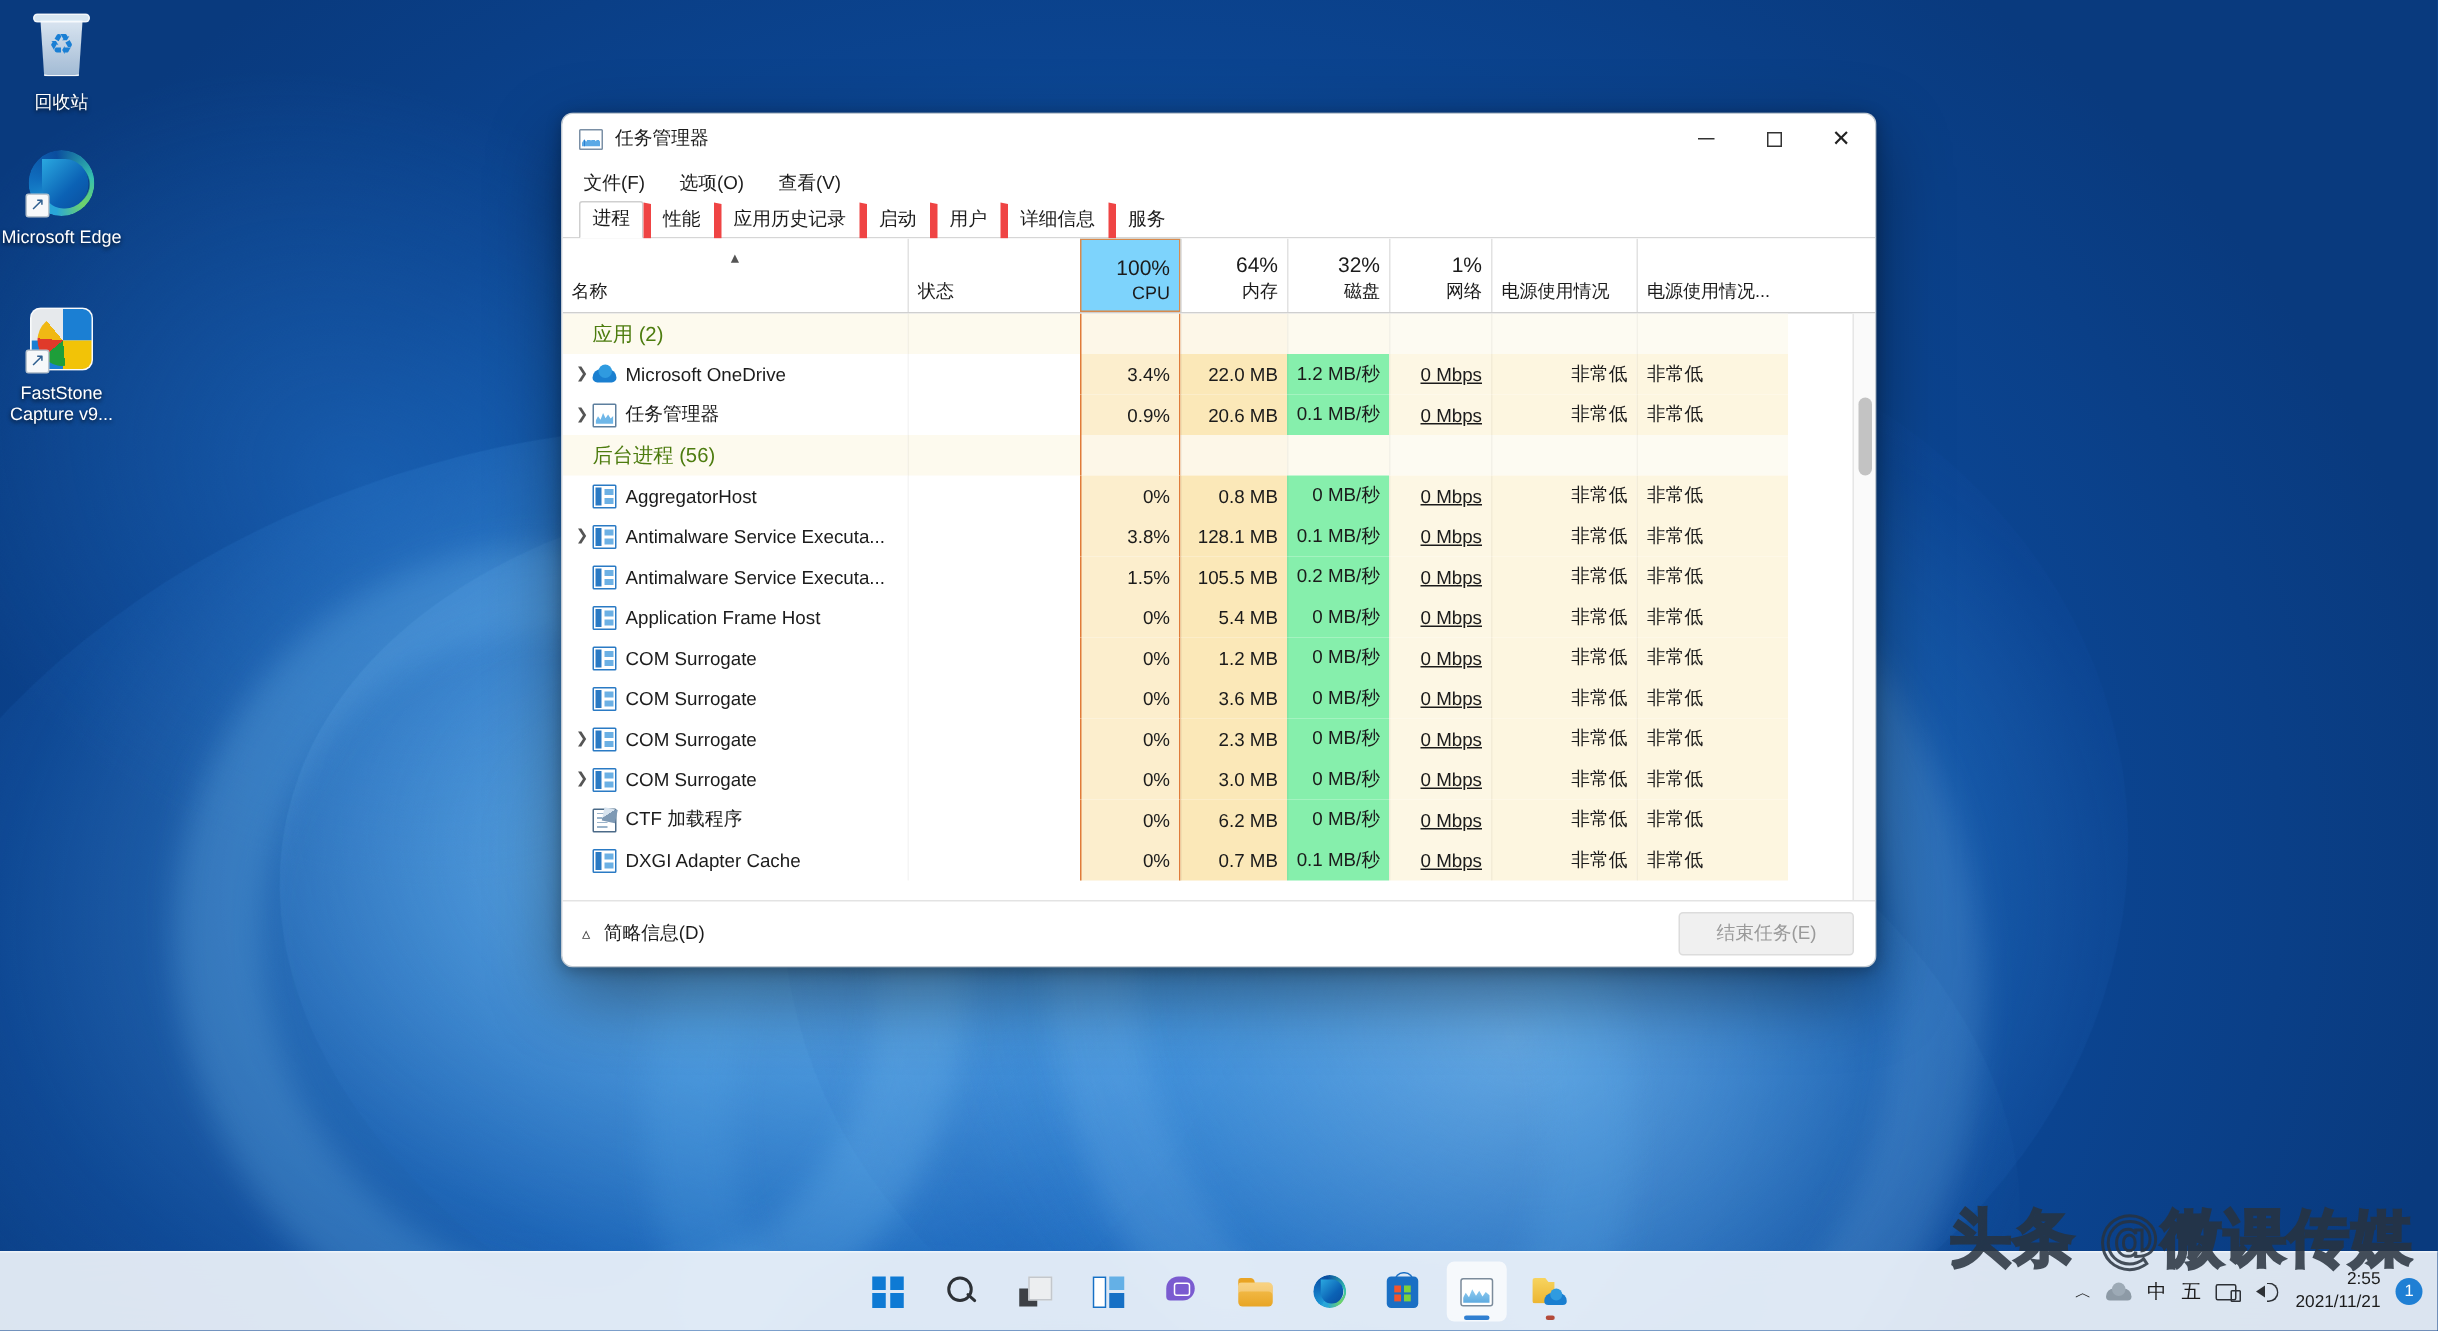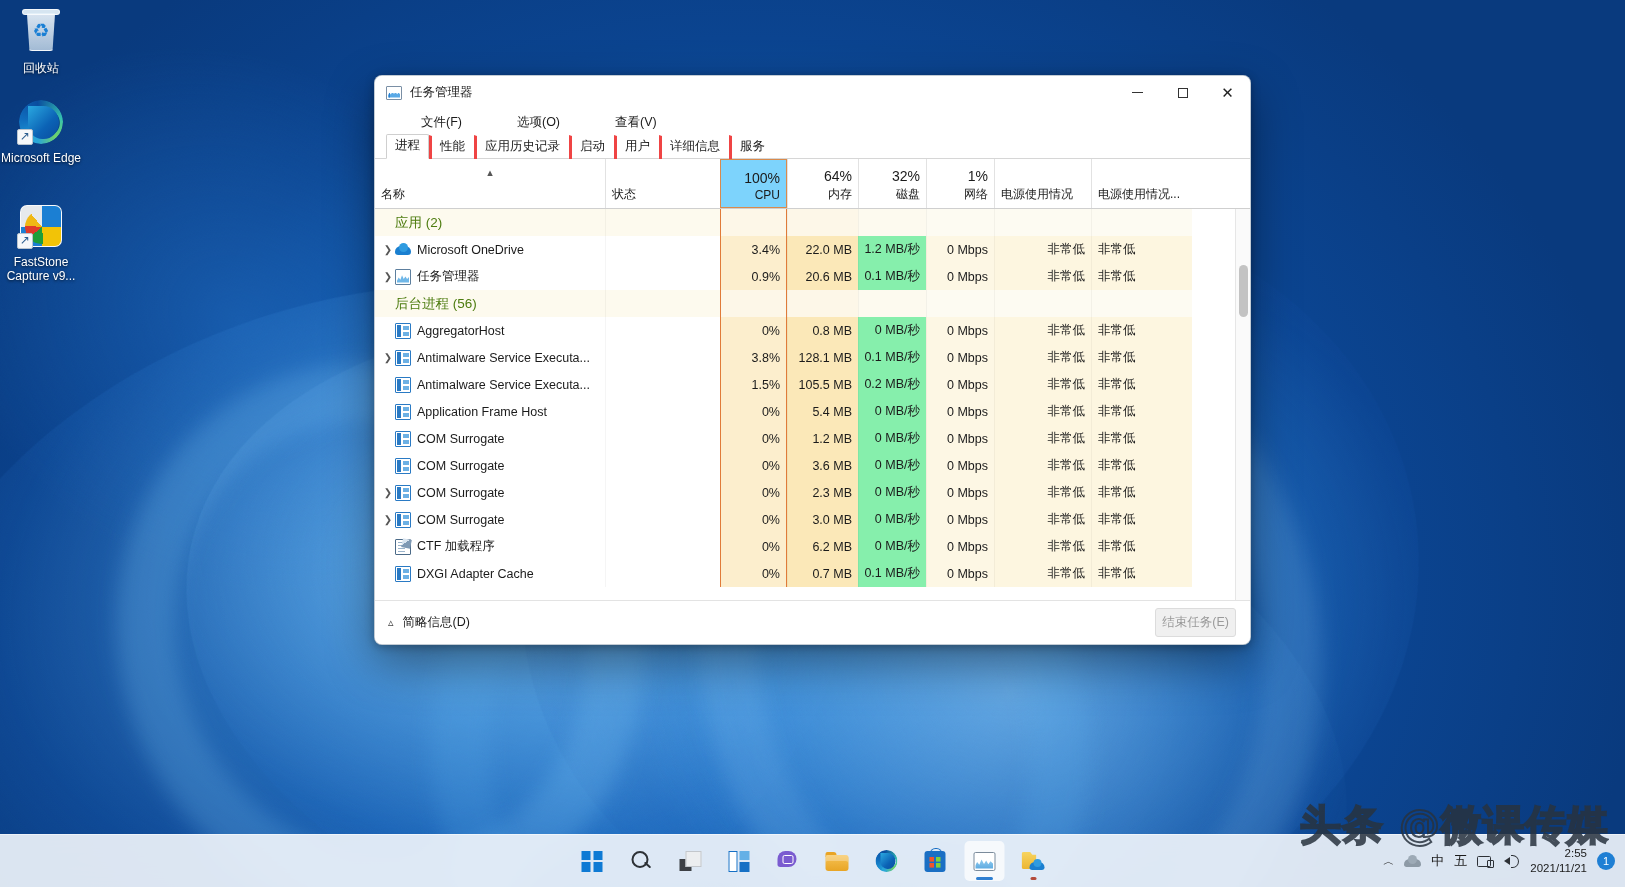--- a/index.html
+++ b/index.html
@@ -160,39 +160,39 @@
   .wb-min { width: 11px; height: 1px; background: #333; }
   .wb-max { width: 10px; height: 10px; border: 1px solid #333; }
   .wb-close { font-size: 15px; line-height: 1; font-weight: 300; }
 
   .menubar {
     height: 26px; flex: 0 0 26px;
     display: flex; align-items: center;
     padding-left: 11px; gap: 17px;
     background: #ffffff;
   }
-  .menu-item { font-size: 12.5px; color: #1b1b1b; cursor: default; padding: 2px 3px; margin-left: 32px; }
+  .menu-item { font-size: 12.5px; color: #1b1b1b; cursor: default; padding: 2px 3px; }
 
   .tabstrip {
     flex: 0 0 24px; height: 24px;
     display: flex; align-items: flex-end;
     padding-left: 11px;
     background: #ffffff;
     border-bottom: 1px solid #d6d6d6;
   }
   .tab {
     font-size: 12.5px; color: #1b1b1b;
     padding: 2px 8px 4px;
     border: 1px solid transparent;
     border-bottom: none;
     cursor: default;
     position: relative;
     top: 1px;
   }
-  .tab + .tab { border-left: 3px solid #ef4444; }
+  .tab + .tab { border-left: 5px solid #ef4444; }
   .tab.active {
     background: #ffffff;
     border: 1px solid #cfcfcf;
     border-bottom: 1px solid #ffffff;
     border-radius: 2px 2px 0 0;
   }
 
   
   .table-wrap { flex: 1 1 auto; display: flex; flex-direction: column; overflow: hidden; position: relative; background: #fff; }
 
@@ -242,21 +242,21 @@
     padding: 0 6px;
     overflow: hidden; white-space: nowrap;
   }
   .row .cell.num { justify-content: flex-end; }
   .row .cell + .cell { border-left: 1px solid rgba(0,0,0,.04); }
 
   
   .cell.c-cpu  { background: #fceecd; border-left: 1px solid #e07b39 !important; border-right: 1px solid #e07b39; }
   .cell.c-mem  { background: #fbe8b8; }
   .cell.c-disk { background: #86efac; }
-  .cell.c-net  { background: #fdf7e4; }
+  .cell.c-net  { background: #fdf7e4; text-decoration: underline; }
   .cell.c-pw1  { background: #fdf6e0; }
   .cell.c-pw2  { background: #fdf6e0; }
 
   .row.group .cell { background: #fdfaee; }
   .row.group .cell.c-cpu  { background: #fdf7e8; }
   .row.group .cell.c-mem  { background: #fdf7e8; }
   .row.group .cell.c-disk { background: #fdfaef; }
   .row.group .cell.c-net  { background: #fdfbf2; }
   .row.group .cell.c-pw1,
   .row.group .cell.c-pw2  { background: #fdfbf2; }
@@ -331,21 +331,21 @@
   }
   .fewer {
     display: flex; align-items: center; gap: 9px;
     font-size: 12.5px; color: #1b1b1b; cursor: default;
   }
   .fewer .caret { font-size: 11px; color: #444; }
   .endtask {
     margin-left: auto;
     font-size: 12.5px; color: #9a9a9a;
     background: #f0f0f0; border: 1px solid #dcdcdc; border-radius: 3px;
-    padding: 5px 6px; cursor: default;
+    padding: 5px 24px; cursor: default;
   }
 
   
   #taskbar {
     position: absolute; left: 0; right: 0; bottom: 0; height: 53px;
     background: rgba(238,243,250,.92);
     backdrop-filter: blur(18px);
     border-top: 1px solid rgba(255,255,255,.5);
     display: flex; align-items: center;
   }

